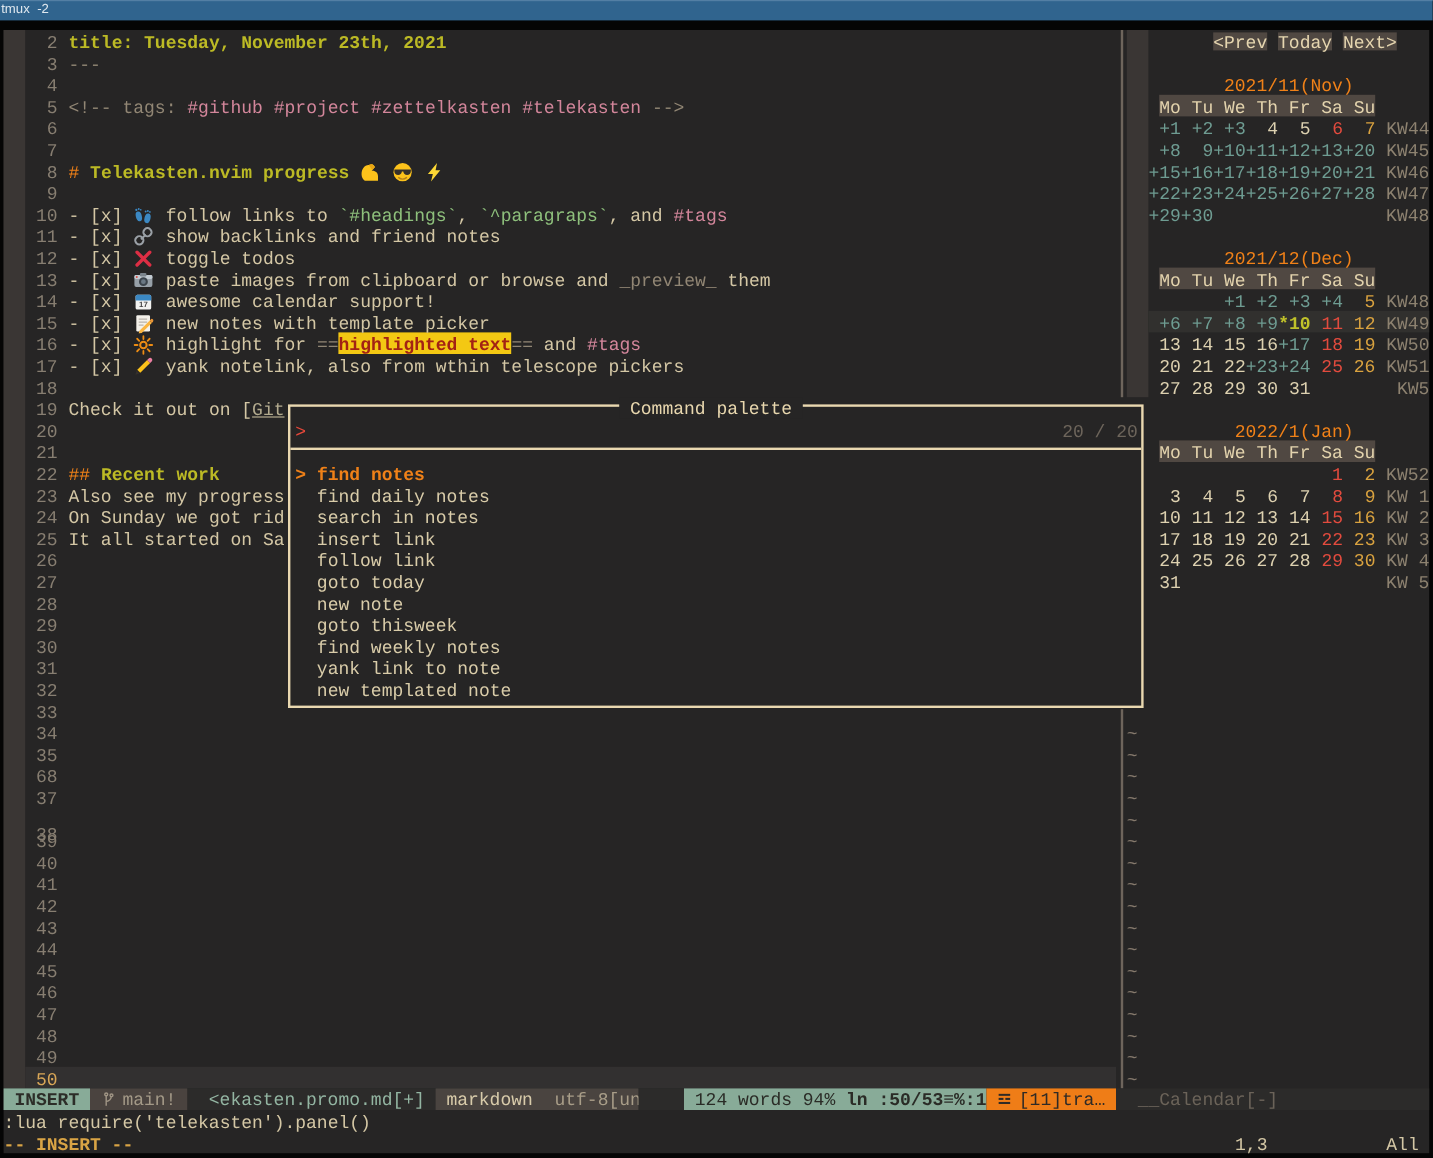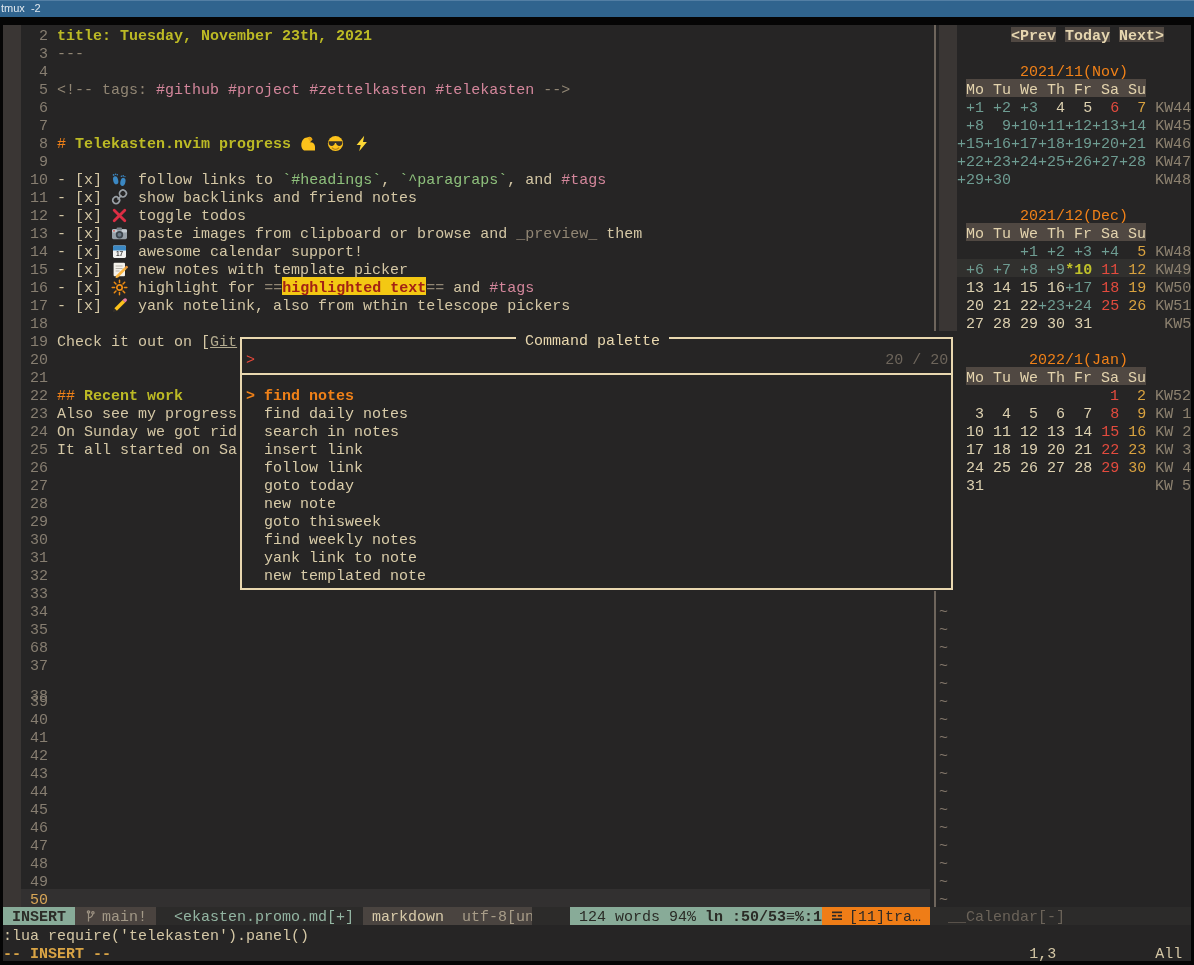--- a/index.html
+++ b/index.html
@@ -26,21 +26,21 @@
 .u  { color:#b3ab8f; text-decoration:underline; }
 .hl { color:#a32214; font-weight:bold; }
 .t  { color:#6e9c92; }
 .w  { color:#ddd1b0; }
 .rd { color:#e34b3e; }
 .rd2 { color:#e8483a; }
 .yl { color:#d9a23f; }
 .yg { color:#c0c22a; font-weight:bold; }
 .kw { color:#8d8270; }
 .hdr { color:#e3d3ad; }
-.chip { color:#e6d6b0;font-weight:bold; }
+.chip { color:#e6d6b0; }
 .ti { color:#e8d7ae; }
 .item { color:#d9cca9; }
 .q  { color:#6d655b; }
 .tl { color:#85796c; }
 .mi { color:#d9a445; font-weight:bold; }
 #lstrip { position:absolute; left:3px; top:25px; width:18px; height:882px; background:#3a3634; z-index:1; }
 #cstrip { position:absolute; left:939px; top:25px; width:18px; height:306px; background:#3a3634; z-index:1; }
 #cursln { position:absolute; left:21px; top:889px; width:909px; height:18px; background:#323030; z-index:1; }
 #curscal { position:absolute; left:957px; top:259px; width:234px; height:18px; background:#31302e; z-index:1; }
 .vsep { position:absolute; left:933.5px; width:2px; background:#6e655c; z-index:1; }
@@ -116,21 +116,21 @@
 <div class="r" style="left:3px;top:837.5px">  <span class="n"> 47</span></div>
 <div class="r" style="left:3px;top:855.5px">  <span class="n"> 48</span></div>
 <div class="r" style="left:3px;top:873.5px">  <span class="n"> 49</span></div>
 <div class="r" style="left:3px;top:891.5px">  <span class="cn"> 50</span></div>
 <div class="r" style="left:3px;top:927.5px"><span class="fg">:lua require('telekasten').panel()</span></div>
 <div class="r" style="left:3px;top:945.5px"><span class="mi">-- INSERT --</span>                                                                                                      <span class="fg">1,3</span>           <span class="fg">All</span></div>
 <div class="r" style="left:939px;top:27.5px">        <span class="chip">&lt;Prev</span> <span class="chip">Today</span> <span class="chip">Next&gt;</span></div>
 <div class="r" style="left:939px;top:63.5px">         <span class="o">2021/11(Nov)</span></div>
 <div class="r" style="left:939px;top:81.5px">   <span class="hdr">Mo Tu We Th Fr Sa Su</span></div>
 <div class="r" style="left:939px;top:99.5px">   <span class="t">+1</span> <span class="t">+2</span> <span class="t">+3</span>  <span class="w">4</span>  <span class="w">5</span>  <span class="rd">6</span>  <span class="yl">7</span> <span class="kw">KW44</span></div>
-<div class="r" style="left:939px;top:117.5px">   <span class="t">+8</span>  <span class="t">9</span><span class="t">+10</span><span class="t">+11</span><span class="t">+12</span><span class="t">+13</span><span class="t">+14</span> <span class="kw">KW45</span></div>
+<div class="r" style="left:939px;top:117.5px">   <span class="t">+8</span>  <span class="t">9</span><span class="t">+10</span><span class="t">+11</span><span class="t">+12</span><span class="t">+13</span><span class="t">+20</span> <span class="kw">KW45</span></div>
 <div class="r" style="left:939px;top:135.5px">  <span class="t">+15+16+17+18+19+20+21</span> <span class="kw">KW46</span></div>
 <div class="r" style="left:939px;top:153.5px">  <span class="t">+22+23+24+25+26+27+28</span> <span class="kw">KW47</span></div>
 <div class="r" style="left:939px;top:171.5px">  <span class="t">+29+30</span>                <span class="kw">KW48</span></div>
 <div class="r" style="left:939px;top:207.5px">         <span class="o">2021/12(Dec)</span></div>
 <div class="r" style="left:939px;top:225.5px">   <span class="hdr">Mo Tu We Th Fr Sa Su</span></div>
 <div class="r" style="left:939px;top:243.5px">         <span class="t">+1</span> <span class="t">+2</span> <span class="t">+3</span> <span class="t">+4</span>  <span class="yl">5</span> <span class="kw">KW48</span></div>
 <div class="r" style="left:939px;top:261.5px">   <span class="t">+6</span> <span class="t">+7</span> <span class="t">+8</span> <span class="t">+9</span><span class="yg">*10</span> <span class="rd">11</span> <span class="yl">12</span> <span class="kw">KW49</span></div>
 <div class="r" style="left:939px;top:279.5px">   <span class="w">13</span> <span class="w">14</span> <span class="w">15</span> <span class="w">16</span><span class="t">+17</span> <span class="rd">18</span> <span class="yl">19</span> <span class="kw">KW50</span></div>
 <div class="r" style="left:939px;top:297.5px">   <span class="w">20</span> <span class="w">21</span> <span class="w">22</span><span class="t">+23</span><span class="t">+24</span> <span class="rd">25</span> <span class="yl">26</span> <span class="kw">KW51</span></div>
 <div class="r" style="left:939px;top:315.5px">   <span class="w">27</span> <span class="w">28</span> <span class="w">29</span> <span class="w">30</span> <span class="w">31</span>        <span class="kw">KW5</span></div>

